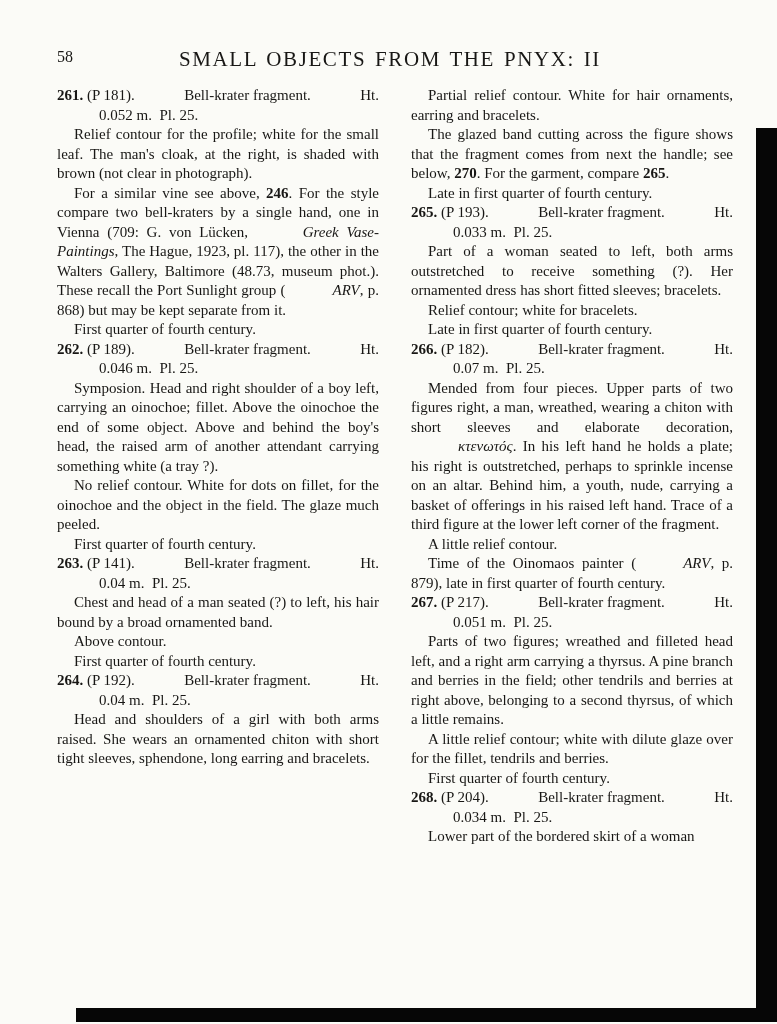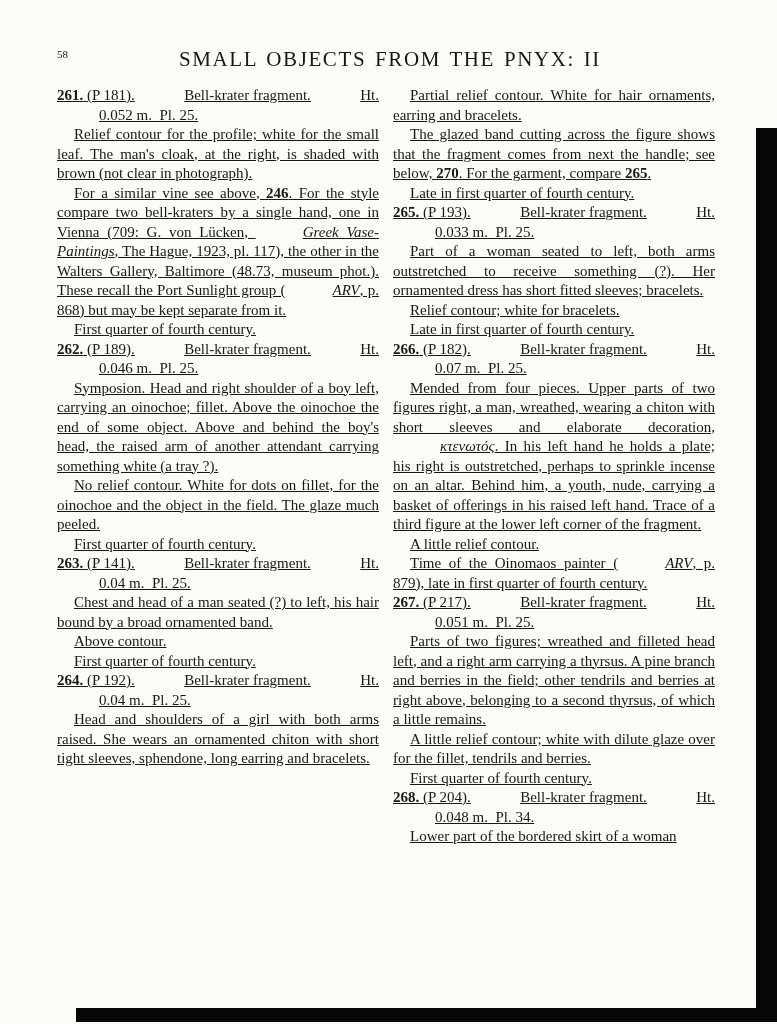--- a/index.html
+++ b/index.html
@@ -6,24 +6,24 @@
   html,body { width:777px; height:1024px; }
   body {
     background:#fbfbf7;
     font-family:"Liberation Serif", serif;
     color:#181715;
     overflow:hidden;
   }
   .page { position:relative; width:777px; height:1024px; background:#fbfbf7; }
 
   .header { position:absolute; top:47px; left:57px; width:666px; }
-  .pagenum { position:absolute; left:0; top:1px; font-size:11px; }
+  .pagenum { position:absolute; left:0; top:1px; font-size:16px; }
   .title { text-align:center; font-size:21px; letter-spacing:1.6px; word-spacing:2px; }
 
-  .columns { position:absolute; top:86px; left:57px; display:flex; gap:14px;text-decoration:underline; }
+  .columns { position:absolute; top:86px; left:57px; display:flex; gap:32px; }
   .col { width:322px; font-size:15px; line-height:19.5px; text-align:justify; }
 
   .entry-head { }
   .col > .entry-head:first-child { margin-top:0; }
   .hl1 { display:flex; justify-content:space-between; }
   .hl1 b { font-weight:bold; }
   .hl2 { padding-left:42px; white-space:pre-wrap; }
 
   .para { text-indent:17px; }
   .para i { font-style:italic;margin-left:47px; }
@@ -141,21 +141,21 @@
       <p class="para">Parts of two figures; wreathed and filleted head left, and a right arm carrying a thyrsus. A pine branch and berries in the field; other tendrils and berries at right above, belonging to a second thyrsus, of which a little remains.</p>
       <p class="para">A little relief contour; white with dilute glaze over for the fillet, tendrils and berries.</p>
       <p class="para">First quarter of fourth century.</p>
 
       <div class="entry-head">
         <div class="hl1">
           <span><b>268.</b> <span>(P 204).</span></span>
           <span>Bell-krater fragment.</span>
           <span>Ht.</span>
         </div>
-        <div class="hl2">0.048 m.  Pl. 34.</div>
+        <div class="hl2">0.034 m.  Pl. 25.</div>
       </div>
 
       <p class="para">Lower part of the bordered skirt of a woman</p>
     </div>
   </div>
 
   <div class="scan-edge-right"></div>
   <div class="scan-edge-bottom"></div>
 </div>
 

